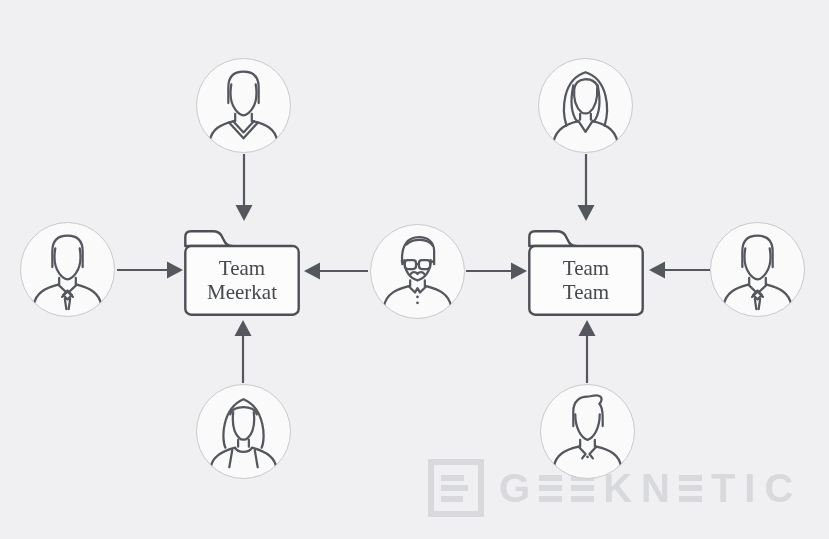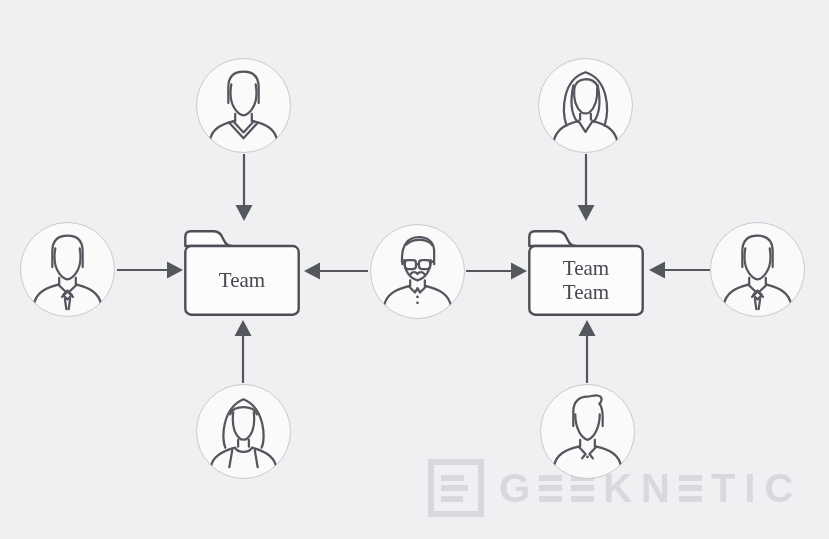--- a/index.html
+++ b/index.html
@@ -215,20 +215,21 @@
     </svg>
   </div>
 
   <div class="folder" style="left:184px;top:230px;">
     <svg width="116" height="86" viewBox="0 0 116 86">
       <path class="folder-shape" d="M1.3,16 V7 Q1.3,1.3 7,1.3 H29 Q35,1.3 37.5,5.7 L40,10.5 Q42.5,16 48,16 Z"></path>
       <rect class="folder-shape" x="1.3" y="16" width="113.4" height="68.7" rx="6"></rect>
     </svg>
     <div class="folder-label">
       <span>Team</span>
+      <span>Meerkat</span>
     </div>
   </div>
 
   <div class="folder" style="left:528px;top:230px;">
     <svg width="116" height="86" viewBox="0 0 116 86">
       <path class="folder-shape" d="M1.3,16 V7 Q1.3,1.3 7,1.3 H29 Q35,1.3 37.5,5.7 L40,10.5 Q42.5,16 48,16 Z"></path>
       <rect class="folder-shape" x="1.3" y="16" width="113.4" height="68.7" rx="6"></rect>
     </svg>
     <div class="folder-label">
       <span>Team</span>

